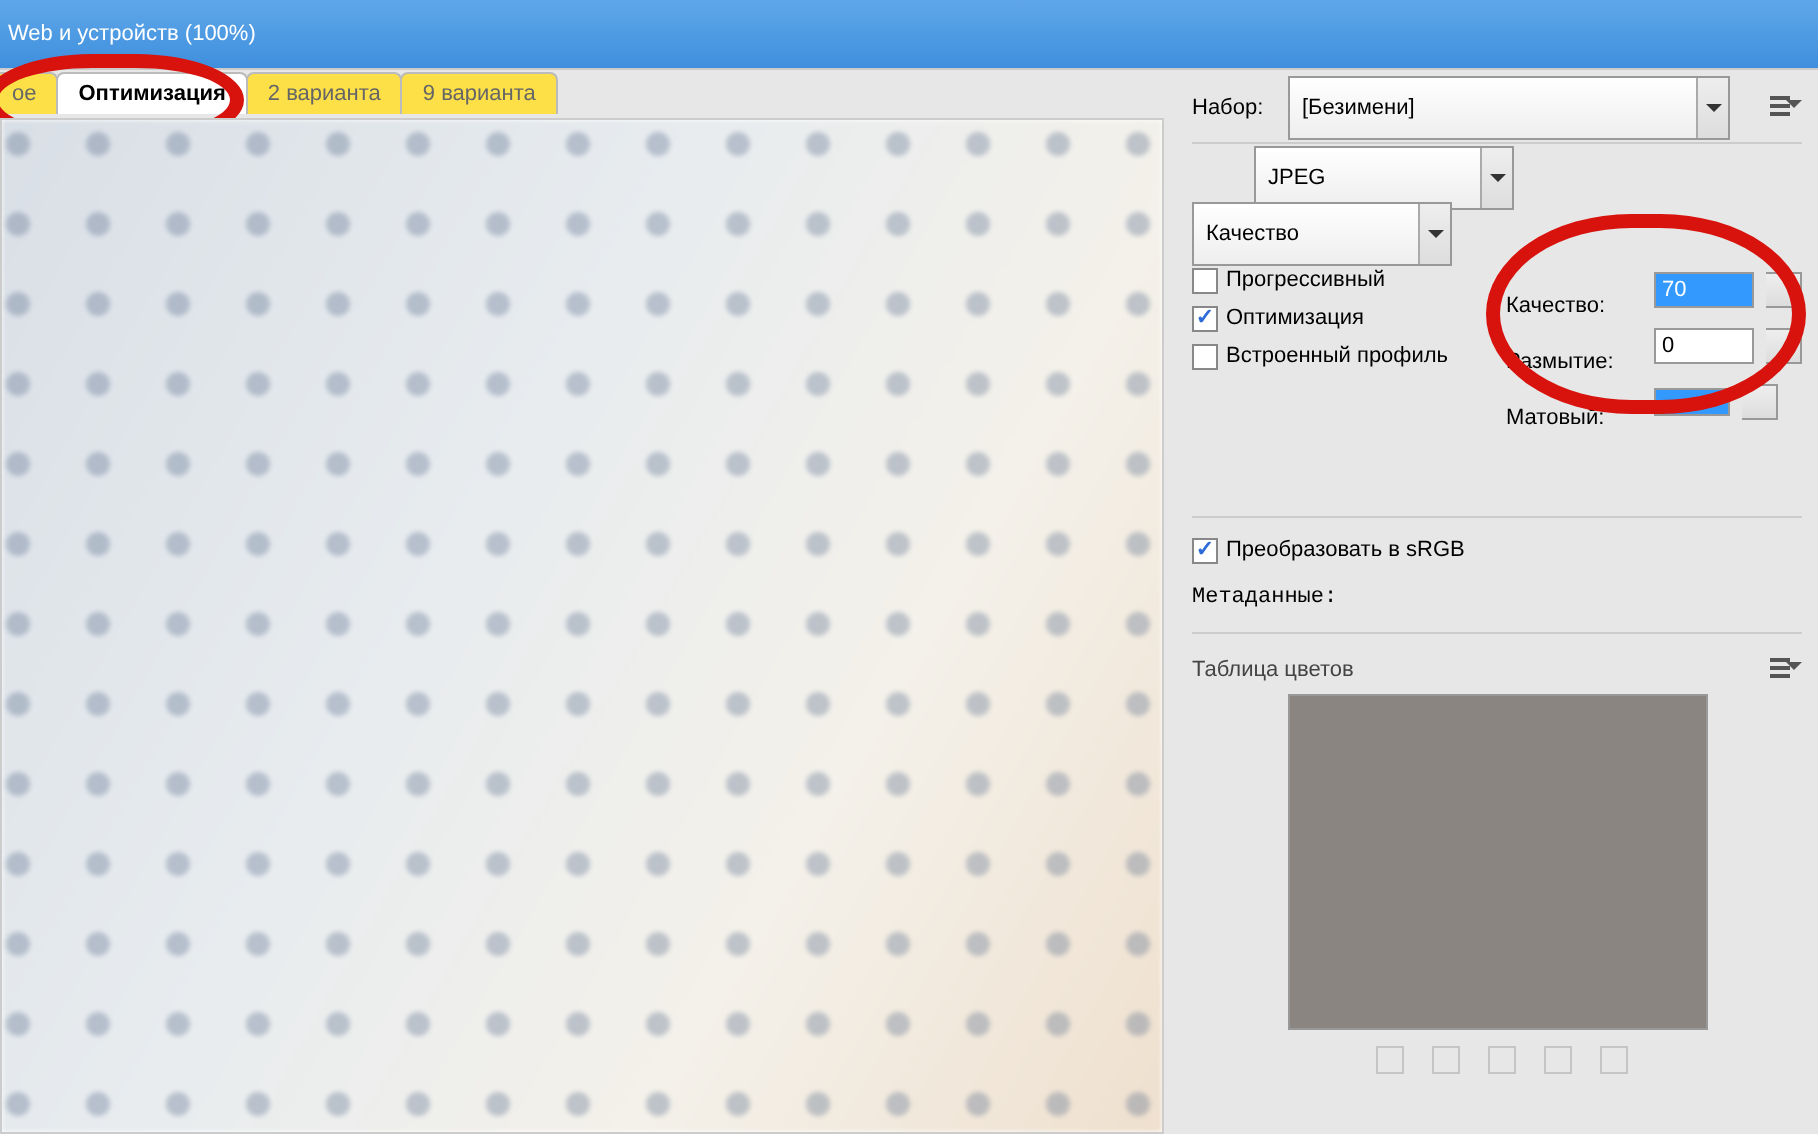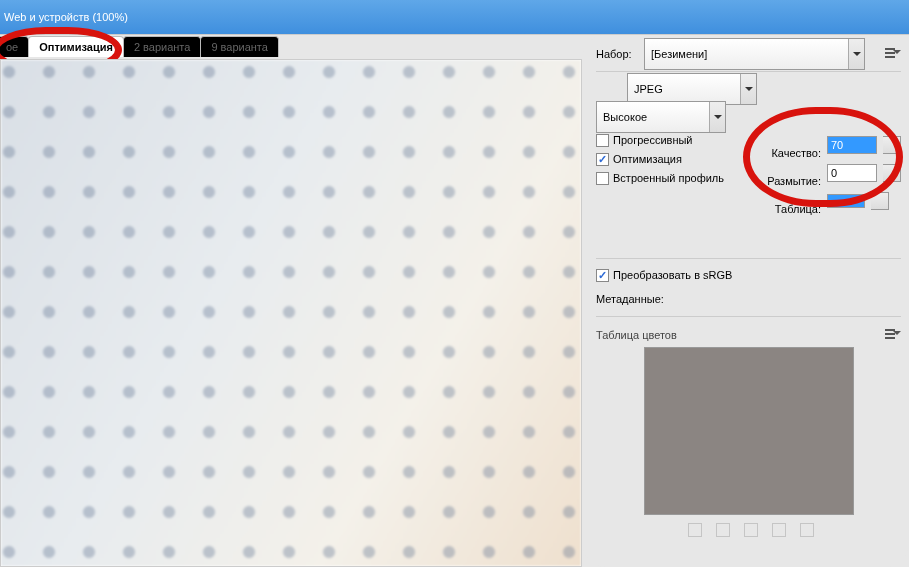--- a/index.html
+++ b/index.html
@@ -8,21 +8,21 @@
   .titlebar { height: 34px; background: linear-gradient(#5fa7e8, #3f8fde); color: #fff; display: flex; align-items: center; padding-left: 4px; font-size: 13px; font-weight: 500; }
 
   .workspace { flex: 1; background: #e7e7e7; display: flex; flex-direction: row; position: relative; border-top: 1px solid #ccc; }
 
   
   .left-block { flex: 0 0 582px; display: flex; flex-direction: column; }
 
   .tabbar { height: 22px; display: flex; align-items: flex-end; padding-left: 0; background: #e7e7e7; position: relative; }
   .tabbar .tab {
     padding: 4px 10px 4px 10px; border: 1px solid #bbb; border-bottom: none;
-    background: #000000; color: #666; margin-right: -1px; font-size: 11px;
+    background: #fde047; color: #666; margin-right: -1px; font-size: 11px;
     border-radius: 4px 4px 0 0; cursor: default;
   }
   .tabbar .tab.cut { border-left: none; border-radius: 0 4px 0 0; padding-left: 6px; }
   .tabbar .tab.active { background: #fff; color: #000; font-weight: 600; }
   .circle-tab {
     position: absolute; left: -8px; top: -8px; width: 130px; height: 46px;
     border: 7px solid #d8130d; border-radius: 50% / 60%; pointer-events: none;
   }
 
   .preview {
@@ -53,21 +53,21 @@
     border-left: 1px solid #aaa; background: linear-gradient(#eee,#ddd);
     display:flex; align-items:center; justify-content:center; }
   .dropdown .arrow:after { content:""; border: 4px solid transparent; border-top-color:#333; margin-top:3px; }
 
   .checkbox { width: 13px; height: 13px; border: 1px solid #888; background:#fff; display:inline-flex; align-items:center; justify-content:center; margin-right:4px; }
   .checkbox.checked:after { content:"✓"; color:#2e6bd6; font-size:11px; font-weight:bold; line-height:11px; }
   .cklabel { display:flex; align-items:flex-start; gap:0; }
 
   .two-col { display:flex; gap:10px; }
   .two-col > div { flex:1; display:flex; flex-direction:column; gap:6px; }
-  .right-col .row .lab { width: 68px; text-align: right; margin-top: 16px; }
+  .right-col .row .lab { width: 68px; text-align: left; margin-top: 16px; }
   .input-val { width:50px; height:18px; border:1px solid #999; background:#fff; padding:0 3px; line-height:16px; }
   .input-val.sel { background:#3399ff; color:#fff; }
   .spinner { width:18px; height:18px; border:1px solid #999; border-left:none; background:linear-gradient(#eee,#ddd); }
 
   .circle-quality {
     position:absolute; right:6px; top:72px; width:160px; height:100px;
     border:7px solid #d8130d; border-radius:50% / 55%; pointer-events:none;
   }
 
   .section-title { display:flex; gap:6px; color:#444; margin-top:6px; }
@@ -121,21 +121,21 @@
       <div class="dropdown" style="flex:0 0 130px;margin-left:31px;">
         <span>JPEG</span>
         <span class="arrow"></span>
       </div>
     </div>
 
     <div class="two-col" style="margin-top:4px;">
       <div>
         <div class="row">
           <div class="dropdown" style="flex:0 0 130px;">
-            <span>Высокое</span>
+            <span>Качество</span>
             <span class="arrow"></span>
           </div>
         </div>
         <div class="cklabel">
           <span class="checkbox"></span>
           <span>Прогрессивный</span>
         </div>
         <div class="cklabel">
           <span class="checkbox checked"></span>
           <span>Оптимизация</span>
@@ -152,39 +152,39 @@
           <span class="lab">Качество:</span>
           <span class="input-val sel"><span>70</span></span>
           <span class="spinner"></span>
         </div>
         <div class="row">
           <span class="lab">Размытие:</span>
           <span class="input-val"><span>0</span></span>
           <span class="spinner"></span>
         </div>
         <div class="row">
-          <span class="lab">Таблица:</span>
+          <span class="lab">Матовый:</span>
           <span class="cb-matte sel" style="width:38px;"></span>
           <span class="spinner"></span>
         </div>
       </div>
     </div>
 
     <div class="circle-quality"></div>
 
     <div class="sep" style="margin-top:44px;"></div>
 
     <div class="cklabel" style="margin:4px 0;">
       <span class="checkbox checked"></span>
       <span>Преобразовать в sRGB</span>
     </div>
 
 
     <div class="row labeled">
-      <span class="lab" style="width:80px; text-align:left;">Метаданные:</span>
+      <span class="lab" style="width:80px; text-align:left;font-family:Liberation Mono, monospace;">Метаданные:</span>
     </div>
 
     <div class="sep"></div>
 
     <div class="section-title">
       <span>Таблица цветов</span>
       <span style="flex:1"></span>
       <span class="flyout-icon"></span>
     </div>
 

